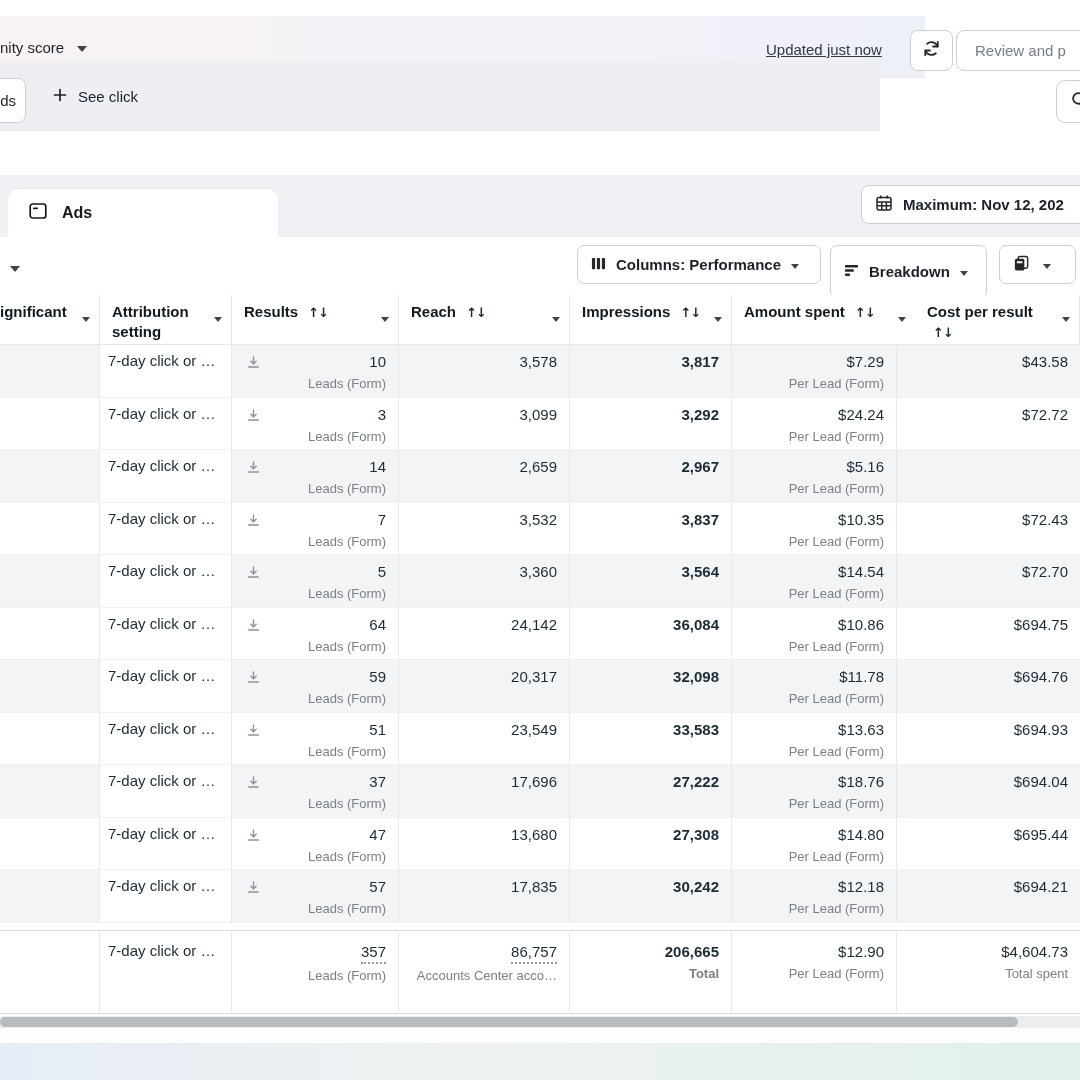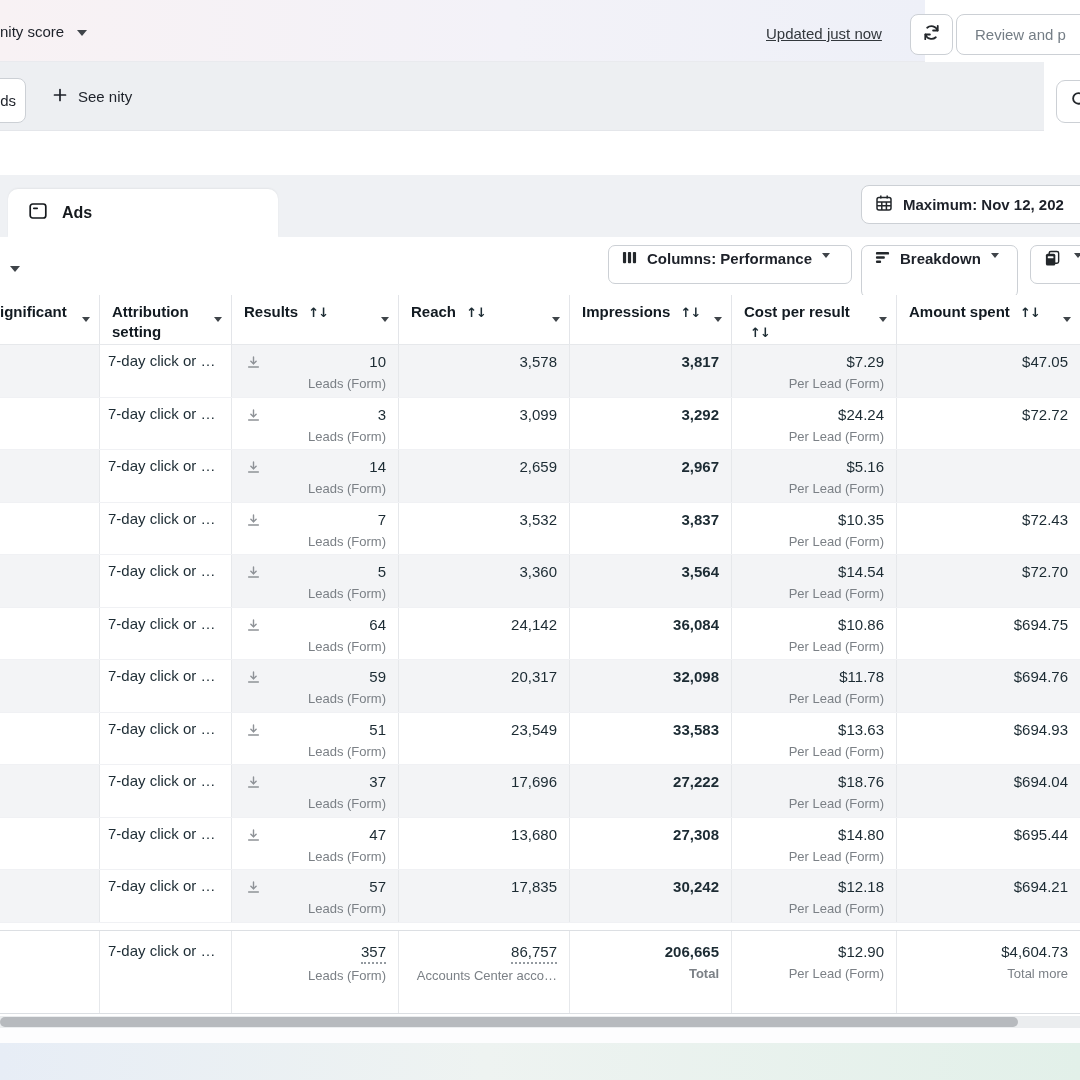--- a/index.html
+++ b/index.html
@@ -4,50 +4,50 @@
 <style>
   html,body{margin:0;padding:0;}
   body{
     width:1080px;height:1080px;position:relative;overflow:hidden;background:#fff;
     font-family:"Liberation Sans","DejaVu Sans",sans-serif;color:#1c2b33;
     -webkit-font-smoothing:antialiased;
   }
   .abs{position:absolute;box-sizing:border-box;}
 
   
-  .topbar{left:0;top:0;width:925px;height:62px;
+  .topbar{left:0;top:16px;width:925px;height:62px;
     background:linear-gradient(90deg,#f8f2f4 0%,#f3f2f8 55%,#eef0f8 100%);
     border-bottom:1px solid #e9eaee;}
   .score{left:0;top:23px;display:flex;align-items:center;gap:13px;font-size:15px;color:#1d2129;}
   .updated{left:766px;top:25px;font-size:15px;color:#33383d;text-decoration:underline;}
   .iconbtn{background:#fff;border:1px solid #ccd0d5;border-radius:8px;display:flex;align-items:center;justify-content:center;}
   .refresh-btn{left:910px;top:14px;width:43px;height:41px;}
   .review-btn{left:956px;top:14px;width:170px;height:41px;background:#fff;border:1px solid #ccd0d5;border-radius:8px;
     display:flex;align-items:center;padding-left:18px;font-size:15px;color:#747d85;}
 
   
-  .filterbar{left:0;top:62px;width:1044px;height:69px;background:#edeff2;border-bottom:1px solid #e4e6ea;}
+  .filterbar{left:0;top:62px;width:880px;height:69px;background:#edeff2;border-bottom:1px solid #e4e6ea;}
   .pill{left:-38px;top:16px;width:64px;height:45px;background:#fff;border:1px solid #ccd0d5;border-radius:8px;
     display:flex;align-items:center;justify-content:flex-end;padding-right:9px;font-size:15px;color:#1d2129;}
   .see-more{left:52px;top:0;height:69px;display:flex;align-items:center;gap:10px;font-size:15px;color:#1d2129;}
   .search-btn{left:1056px;top:18px;width:70px;height:43px;border-radius:9px;justify-content:flex-start;padding-left:14px;}
 
   
   .tabsband{left:0;top:175px;width:1080px;height:62px;background:#eff1f4;}
   .ads-tab{left:8px;top:14px;width:270px;height:48px;background:#fff;border-radius:10px 10px 0 0;
     display:flex;align-items:center;gap:14px;padding-left:20px;font-weight:bold;font-size:16px;color:#15191d;
     box-shadow:0 -1px 2px rgba(0,0,0,.05);}
   .date-btn{left:861px;top:10px;width:240px;height:39px;background:#fff;border:1px solid #ccd0d5;border-radius:8px;
     display:flex;align-items:center;gap:10px;padding-left:13px;font-size:15px;font-weight:bold;color:#1d2129;overflow:hidden;white-space:nowrap;}
 
   
   .toolbar{left:0;top:237px;width:1080px;height:58px;background:#fff;}
   .tb-caret{left:10px;top:26px;}
   .btn{position:absolute;background:#fff;border:1px solid #ccd0d5;border-radius:7px;box-sizing:border-box;
-    display:flex;align-items:flex-start;gap:10px;padding:4px 13px;font-size:15px;font-weight:bold;color:#1d2129;white-space:nowrap;margin-left:31px;}
+    display:flex;align-items:center;gap:10px;padding:12px 13px;font-size:15px;font-weight:bold;color:#1d2129;white-space:nowrap;}
   .columns-btn{left:577px;top:8px;width:244px;height:39px;}
   .breakdown-btn{left:830px;top:8px;width:157px;height:53px;}
   .reports-btn{left:999px;top:8px;width:77px;height:39px;gap:13px;}
 
   .caret{display:inline-block;width:0;height:0;border:4px solid transparent;border-top:5px solid #3f4449;border-bottom:none;margin-top:3px;}
   .caret.big{border-width:5px;border-top-width:6px;}
 
   
   .col0{width:100px;}.col1{width:132px;}.col2{width:167px;}.col3{width:171px;}
   .col4{width:162px;font-weight:bold;}.col5{width:165px;}.col6{width:183px;}
@@ -113,21 +113,21 @@
   <div class="abs pill">
     <span>ds</span>
   </div>
   <div class="abs see-more">
     <span>
       <svg viewBox="0 0 16 16" width="16" height="16" fill="none" stroke="#1d2129" stroke-width="1.7" stroke-linecap="round">
           <path d="M8 2.5v11"></path>
           <path d="M2.5 8h11"></path>
         </svg>
     </span>
-    <span>See nity</span>
+    <span>See click</span>
   </div>
   <div class="abs iconbtn search-btn">
     <span>
       <svg viewBox="0 0 16 16" width="17" height="17" fill="none" stroke="#23272b" stroke-width="1.7">
           <circle cx="7" cy="7" r="5"></circle>
           <path d="M10.7 10.7l3.5 3.5" stroke-linecap="round"></path>
         </svg>
     </span>
   </div>
 </div>
@@ -193,22 +193,22 @@
     <span class="caret"></span>
   </div>
 </div>
 
 <div class="abs thead">
     <div class="hcell col0"><span>ignificant</span><span class="caret hcaret"></span></div>
     <div class="hcell col1"><span>Attribution setting</span><span class="caret hcaret"></span></div>
     <div class="hcell col2"><span>Results <span class="hsort">↑↓</span></span><span class="caret hcaret"></span></div>
     <div class="hcell col3"><span>Reach <span class="hsort">↑↓</span></span><span class="caret hcaret"></span></div>
     <div class="hcell col4"><span>Impressions <span class="hsort">↑↓</span></span><span class="caret hcaret"></span></div>
+    <div class="hcell col6"><span>Amount spent <span class="hsort">↑↓</span></span><span class="caret hcaret"></span></div>
     <div class="hcell col5"><span>Cost per result <span class="hsort">↑↓</span></span><span class="caret hcaret"></span></div>
-    <div class="hcell col6"><span>Amount spent <span class="hsort">↑↓</span></span><span class="caret hcaret"></span></div>
   </div>
 <div class="abs tbody">
     <div class="trow stripe">
       <div class="cell col0"></div>
       <div class="cell col1 attr">7-day click or …</div>
       <div class="cell col2 num">
         <span class="dl"><svg viewBox="0 0 16 16" width="15" height="15" fill="none" stroke="#8e9297" stroke-width="1.5" stroke-linecap="round" stroke-linejoin="round">
             <path d="M8 2.2v7.1"></path>
             <path d="M5.2 6.6L8 9.4l2.8-2.8"></path>
             <path d="M2.8 12.8h10.4"></path>
@@ -229,21 +229,21 @@
         </span>
       </div>
       <div class="cell col5 num">
         <span class="stack">
           <span class="val">$7.29</span>
           <span class="sub">Per Lead (Form)</span>
         </span>
       </div>
       <div class="cell col6 num">
         <span class="stack">
-          <span class="val">$47.05</span>
+          <span class="val">$43.58</span>
         </span>
       </div>
     </div>
     <div class="trow">
       <div class="cell col0"></div>
       <div class="cell col1 attr">7-day click or …</div>
       <div class="cell col2 num">
         <span class="dl"><svg viewBox="0 0 16 16" width="15" height="15" fill="none" stroke="#8e9297" stroke-width="1.5" stroke-linecap="round" stroke-linejoin="round">
             <path d="M8 2.2v7.1"></path>
             <path d="M5.2 6.6L8 9.4l2.8-2.8"></path>
@@ -620,21 +620,21 @@
   </div>
   <div class="cell col5 num">
     <span class="stack">
       <span class="val">$12.90</span>
       <span class="sub">Per Lead (Form)</span>
     </span>
   </div>
   <div class="cell col6 num">
     <span class="stack">
       <span class="val">$4,604.73</span>
-      <span class="sub">Total more</span>
+      <span class="sub">Total spent</span>
     </span>
   </div>
 </div>
 
 <div class="abs hscroll">
   <div class="hthumb"></div>
 </div>
 <div class="abs botwhite"></div>
 <div class="abs botgrad"></div>
 

